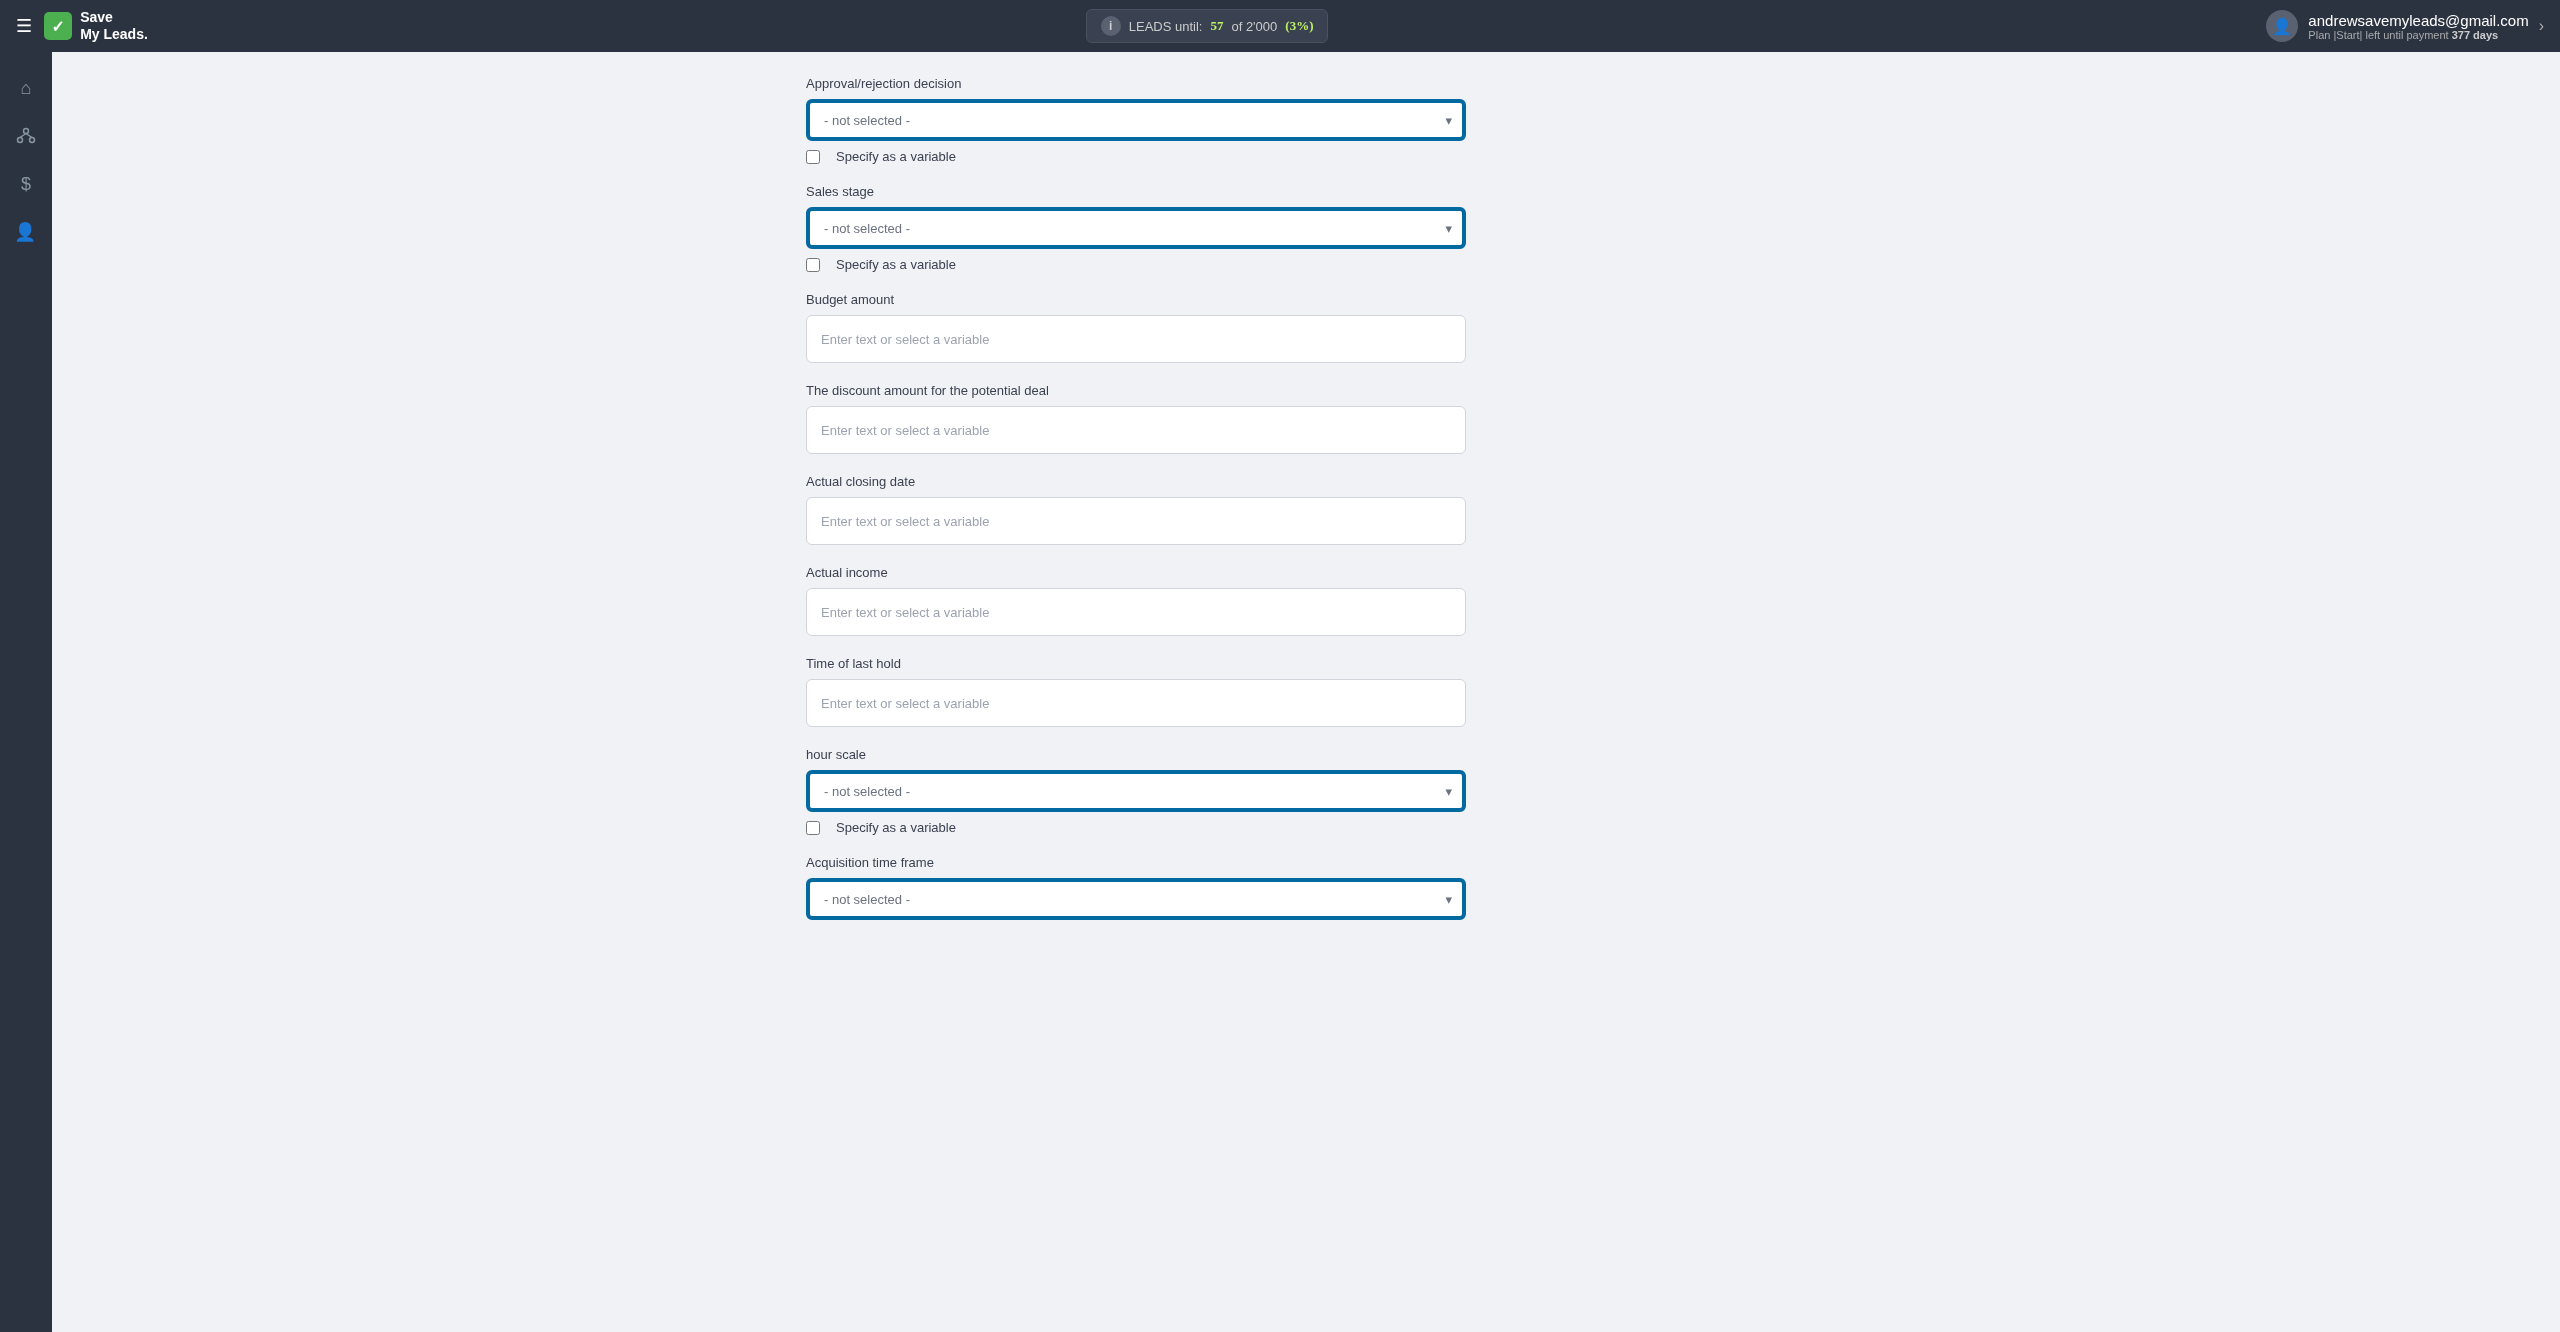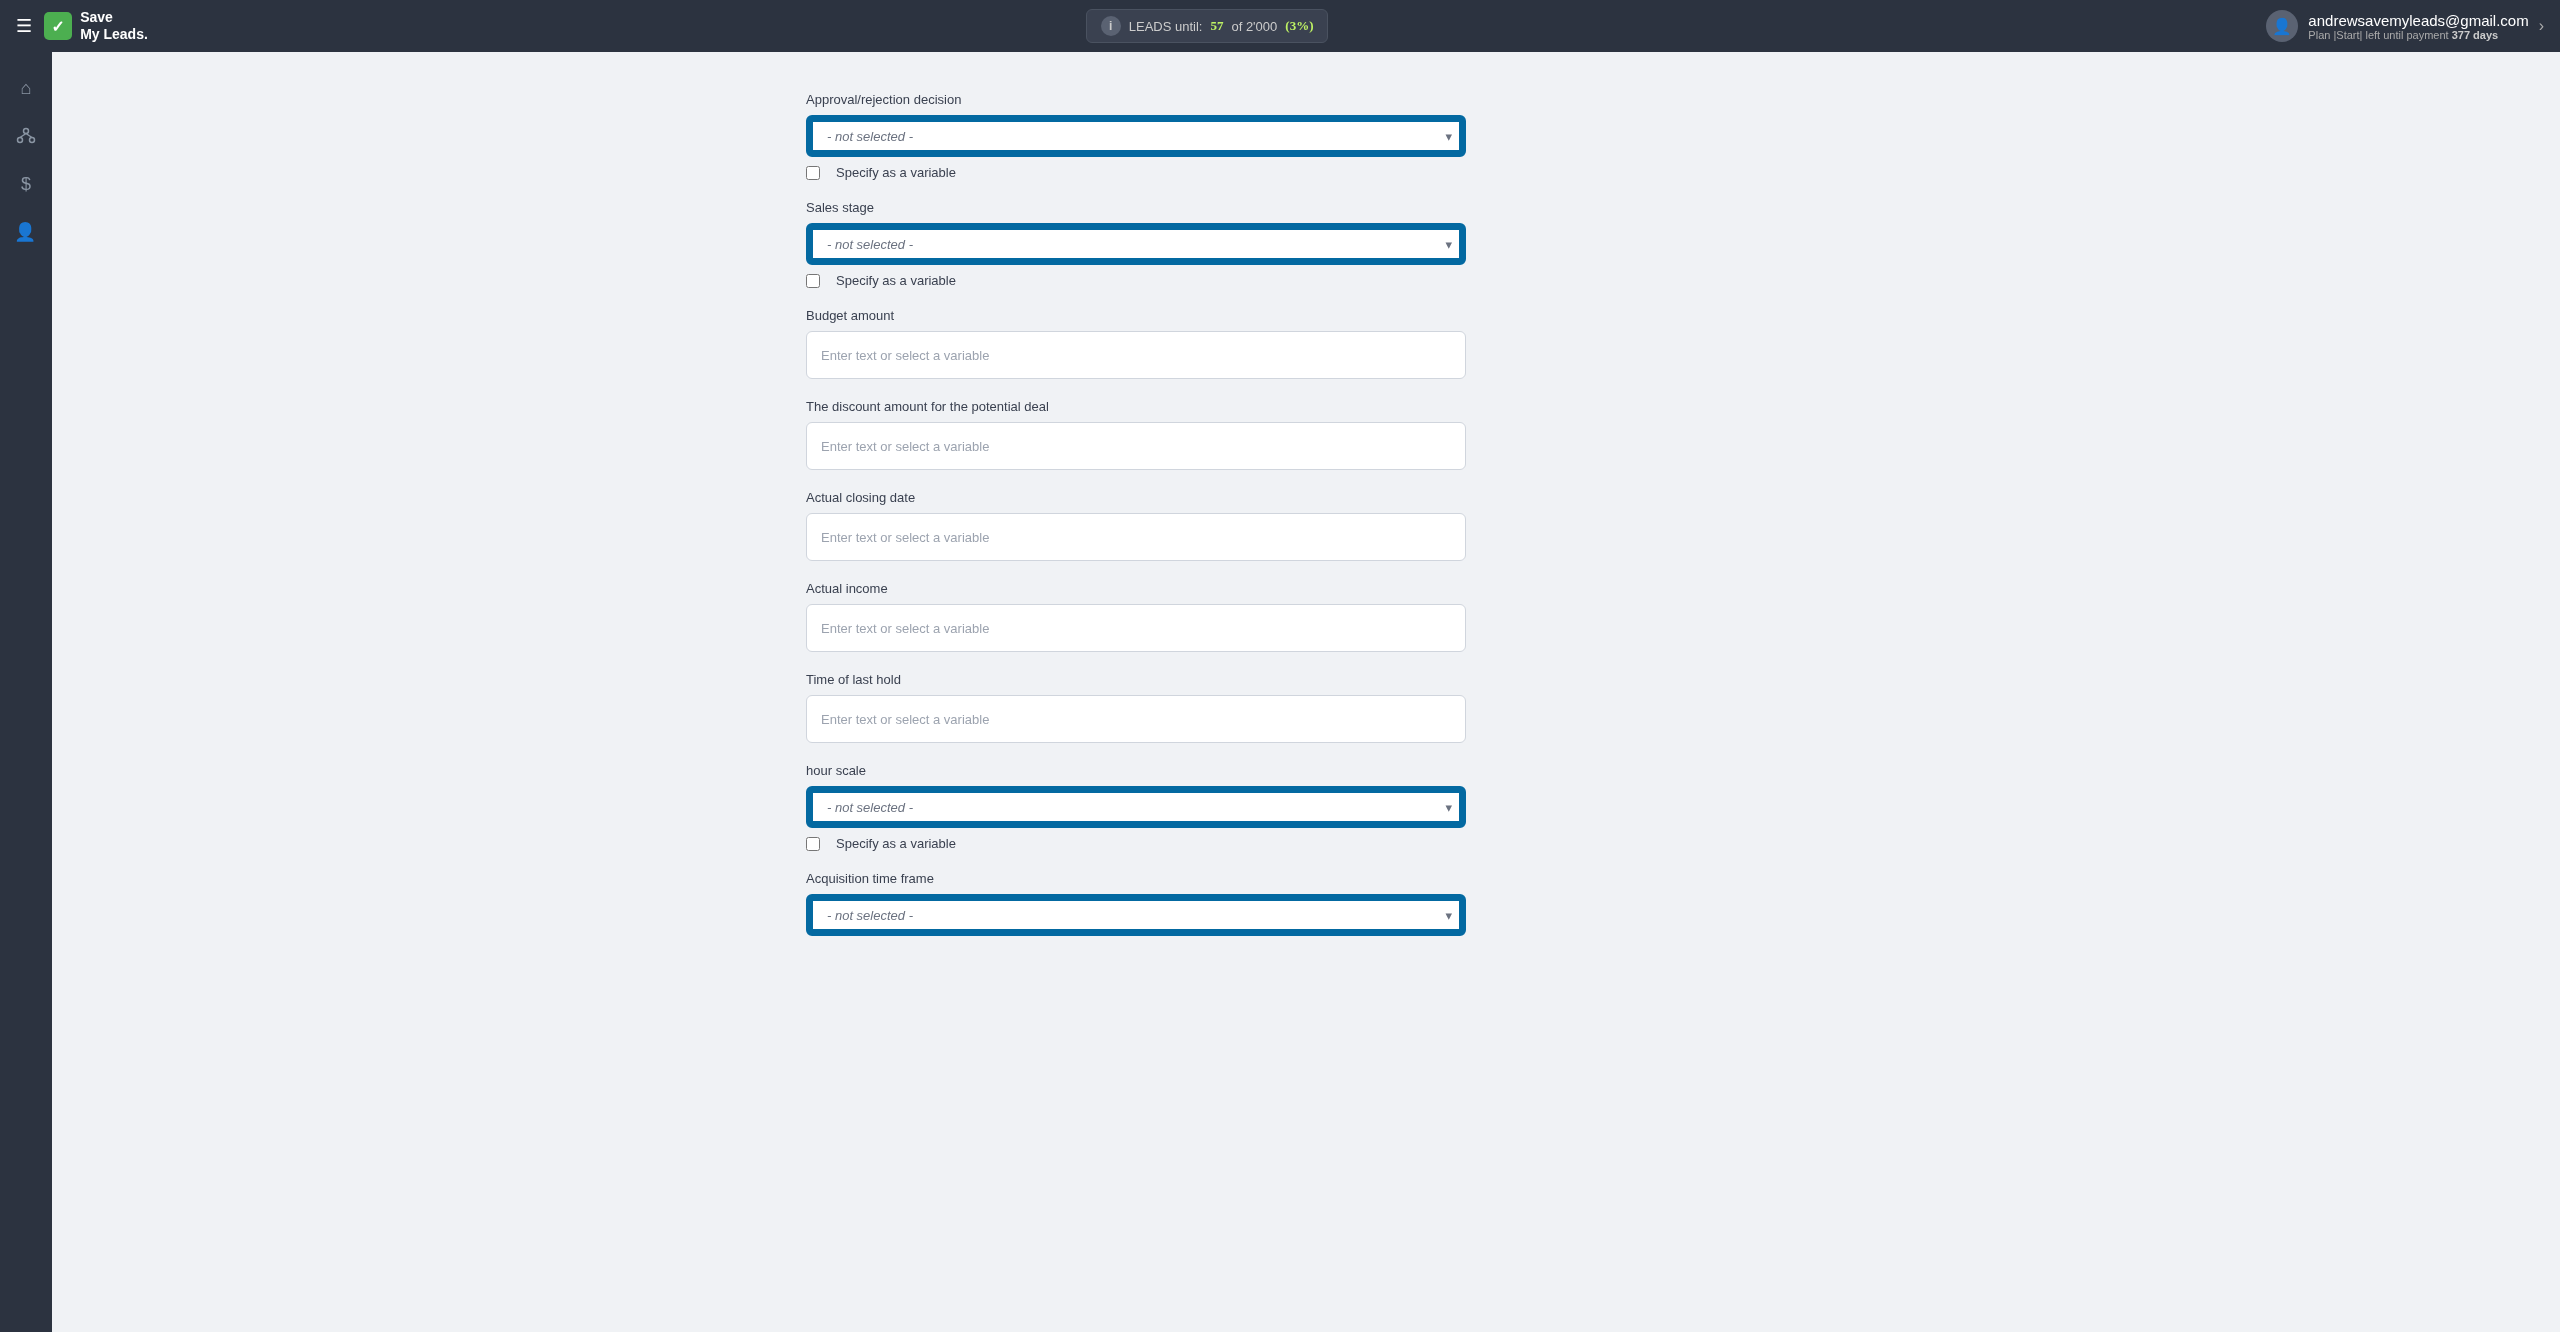--- a/index.html
+++ b/index.html
@@ -85,21 +85,20 @@
       font-size: 18px;
       cursor: pointer;
     }
 
     
     .main-content {
       flex: 1;
       overflow-y: auto;
       background: #f0f2f5;
       padding: 24px 16px;
-      margin-top: 16px;
     }
 
     .form-container {
       max-width: 660px;
       margin: 0 auto;
       background: transparent;
     }
 
     .form-section {
       margin-bottom: 20px;
@@ -113,30 +112,29 @@
       display: block;
     }
 
     .select-wrapper {
       position: relative;
       margin-bottom: 8px;
     }
     .select-field {
       width: 100%;
       height: 42px;
-      border: 7px solid #0369a1;
+      border: 4px solid #0369a1;
       border-radius: 6px;
       background: #fff;
       padding: 0 40px 0 14px;
       font-size: 13px;
       color: #6b7280;
       appearance: none;
       cursor: pointer;
       outline: none;
-      font-style: italic;
     }
     .select-chevron {
       position: absolute;
       right: 14px;
       top: 50%;
       transform: translateY(-50%);
       color: #6b7280;
       font-size: 13px;
       pointer-events: none;
     }

